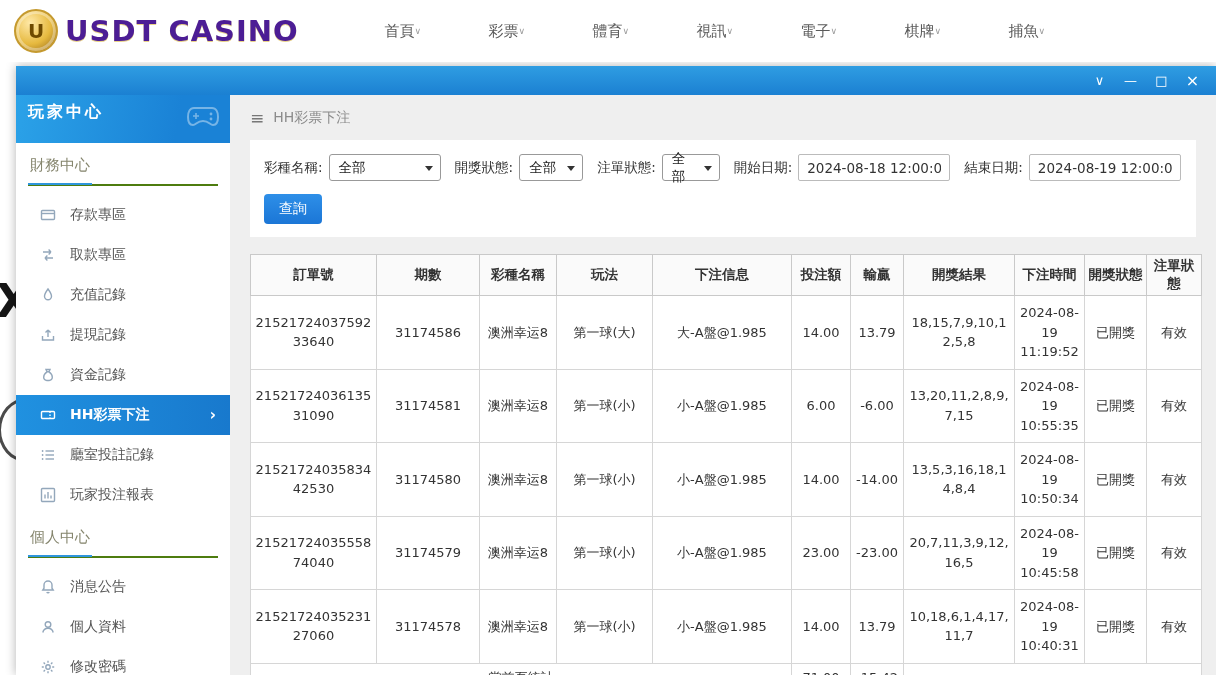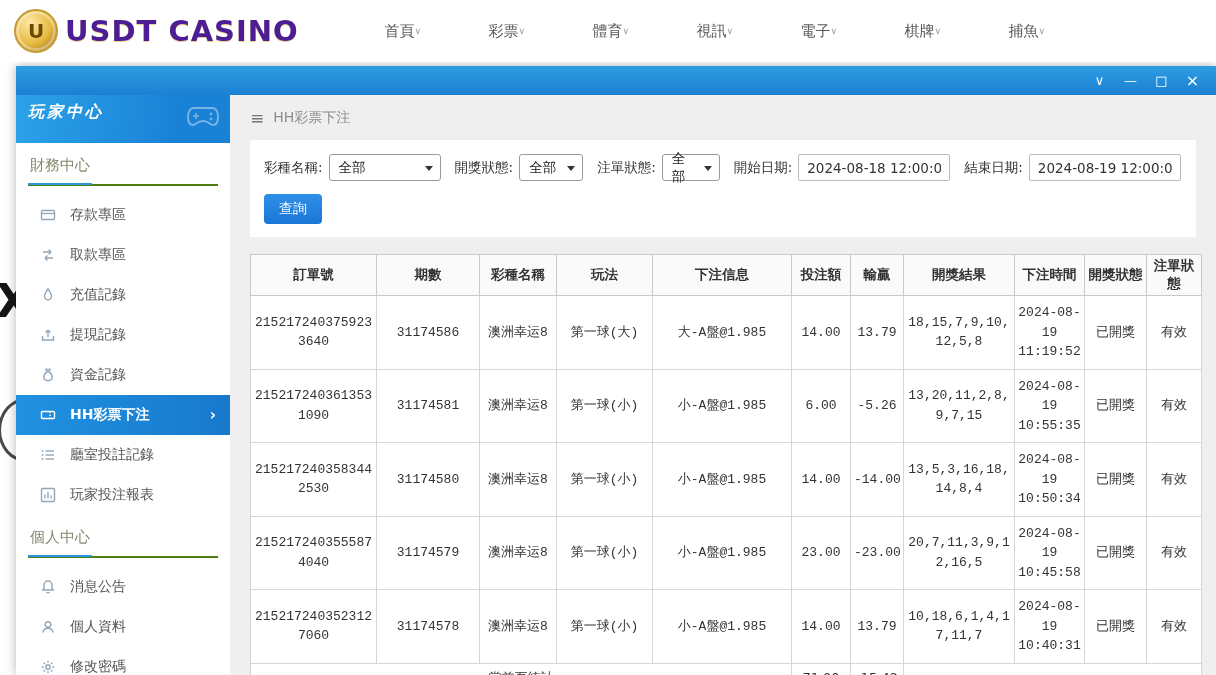--- a/index.html
+++ b/index.html
@@ -30,21 +30,21 @@
     box-shadow:0 0 10px rgba(0,0,0,.3); }
   .titlebar { height:29px; background:linear-gradient(180deg,#2f9de2,#1b80d2);
     display:flex; align-items:center; justify-content:flex-end; padding-right:8px; }
   .tb-btn { width:31px; text-align:center; color:#fff; font-size:13px; cursor:pointer; line-height:29px; }
   .tb-btn.close { font-size:16px; }
   .window-body { display:flex; height:580px; background:#efefef; }
 
   
   .sidebar { width:214px; background:#fff; flex-shrink:0; }
   .sb-header { height:48px; background:linear-gradient(100deg,#2ba2e8 0%,#1a82d6 75%);
-    color:#fff; padding:7px 12px 0; position:relative; overflow:hidden;font-style:italic; }
+    color:#fff; padding:7px 12px 0; position:relative; overflow:hidden; }
   .sb-title { font-size:16px; font-weight:bold; letter-spacing:3px; }
   .sb-sub { font-size:13px; letter-spacing:1.6px; margin-top:17px; opacity:.95; }
   .gamepad { position:absolute; right:10px; top:9px; opacity:.4; }
   .sb-heading { margin:13px 12px 0; font-size:15px; color:#85856d; padding:0 2px 9px;
     border-bottom:2px solid #4d7c0f; position:relative; }
   .sb-heading::after { content:""; position:absolute; left:0; bottom:-1px; width:64px; height:2px; background:#2e96dc; }
   .sb-menu { margin-top:9px; }
   .sb-item { height:40px; display:flex; align-items:center; padding-left:24px; gap:14px;
     font-size:14px; color:#555; cursor:pointer; position:relative; }
   .sb-item.active { background:linear-gradient(90deg,#2091e0,#1879cd); color:#fff; font-weight:bold; }
@@ -70,21 +70,21 @@
   .w-lottery { width:112px; } .w-draw { width:64px; } .w-bet { width:58px; }
   .date-input { height:27px; border:1px solid #bbb; border-radius:2px; width:152px;
     padding:0 8px; font-size:13.5px; color:#333; font-family:inherit; }
   .btn-search { margin-top:13px; background:linear-gradient(180deg,#2e8fe8,#1b76d6);
     color:#fff; border:none; border-radius:4px; height:30px; padding:0 15px; font-size:14px; cursor:pointer; }
 
   .table-panel { background:#fff; }
   table { width:100%; border-collapse:collapse; table-layout:fixed; font-size:13px; color:#333; background:#fff; }
   th { border:1px solid #c9c9c9; background:#fafafa; font-size:13.5px; font-weight:bold; height:37px; padding:2px 1px; }
   td { border:1px solid #d6d6d6; text-align:center; padding:7px 3px; line-height:1.5; }
-  tr.data-row { height:56px;font-family:Liberation Mono, monospace; }
+  tr.data-row { height:56px; }
   .break { word-break:break-all; }
   tr.summary-row td { padding:4px 3px; }
 </style>
 </head>
 <body>
 
 <header class="topnav">
   <div class="logo">
     <div class="coin">U</div>
     <div class="logo-text">USDT CASINO</div>
@@ -330,21 +330,21 @@
               <td>已開獎</td>
               <td>有效</td>
             </tr>
             <tr class="data-row">
               <td class="break">2152172403613531090</td>
               <td>31174581</td>
               <td>澳洲幸运8</td>
               <td>第一球(小)</td>
               <td>小-A盤@1.985</td>
               <td>6.00</td>
-              <td>-5.26</td>
+              <td>-6.00</td>
               <td class="break">13,20,11,2,8,9,7,15</td>
               <td>2024-08-19 10:55:35</td>
               <td>已開獎</td>
               <td>有效</td>
             </tr>
             <tr class="data-row">
               <td class="break">2152172403583442530</td>
               <td>31174580</td>
               <td>澳洲幸运8</td>
               <td>第一球(小)</td>

